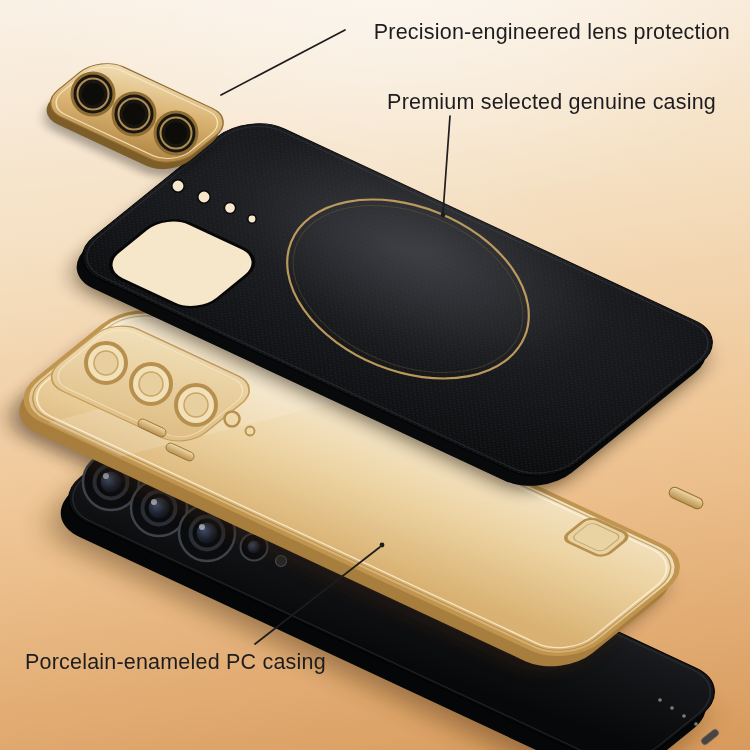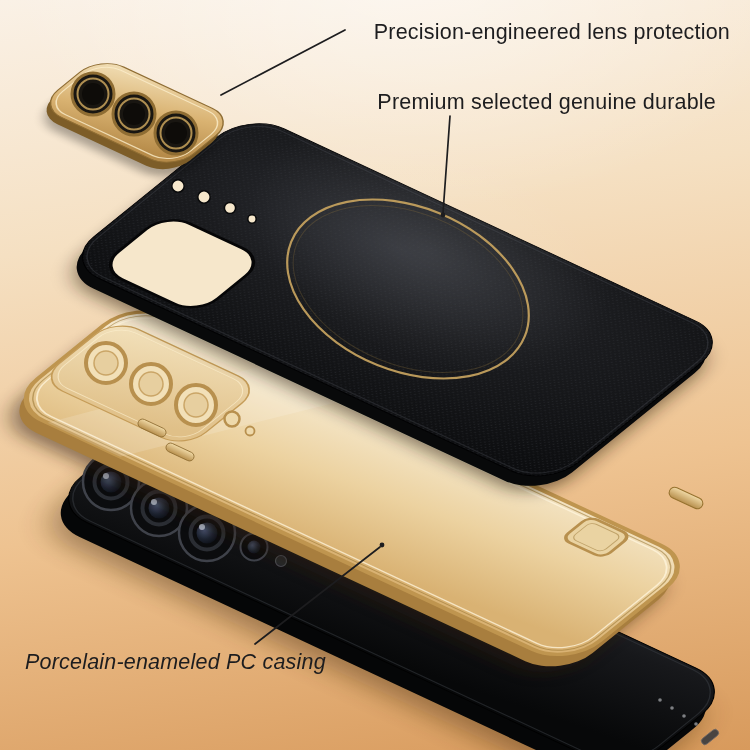--- a/index.html
+++ b/index.html
@@ -203,19 +203,19 @@
     <line x1="345" y1="30" x2="221" y2="95" class="leader"></line>
     <line x1="450" y1="116" x2="443" y2="213" class="leader"></line>
     <circle cx="443" cy="215" r="2.4" class="leader-dot"></circle>
     <line x1="255" y1="644" x2="380" y2="547" class="leader"></line>
     <circle cx="382" cy="545" r="2.4" class="leader-dot"></circle>
   </g>
 </svg>
 
 <div class="note" style="top:15px; right:20px;">Precision-engineered lens protection</div>
 
-<div class="note" style="top:85px; right:34px;">Premium selected genuine durable</div>
-
-<div class="note" style="top:645px; left:25px;font-style:italic;">
+<div class="note" style="top:85px; right:34px;">Premium selected genuine casing</div>
+
+<div class="note" style="top:645px; left:25px;">
   <span style="display:block">Porcelain-enameled PC casing</span>
 </div>
 
 </div>
 
 </body></html>

